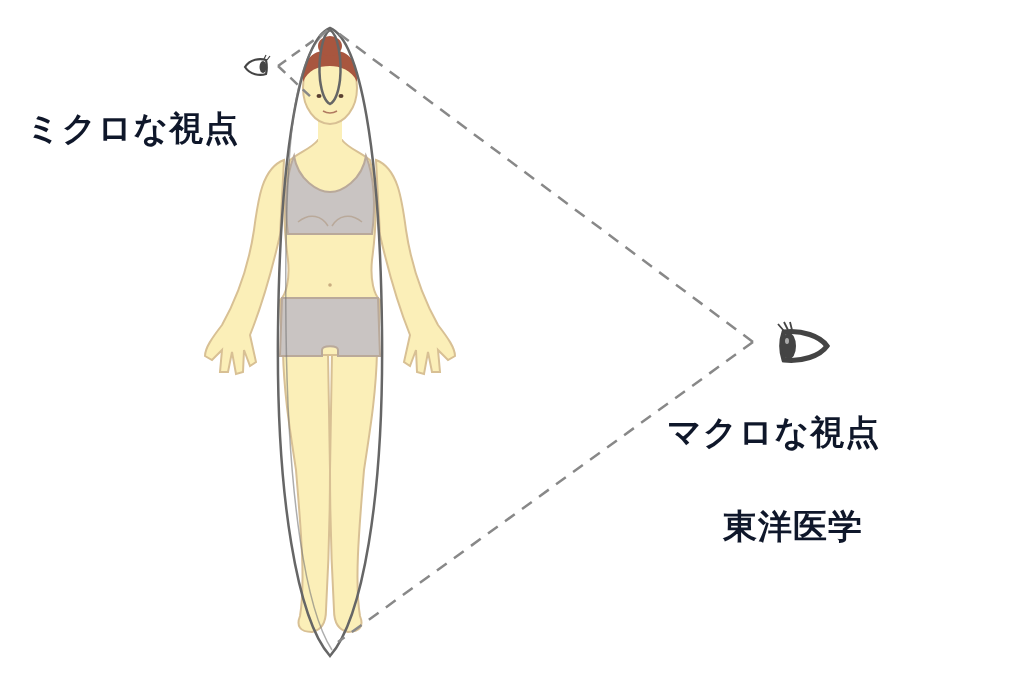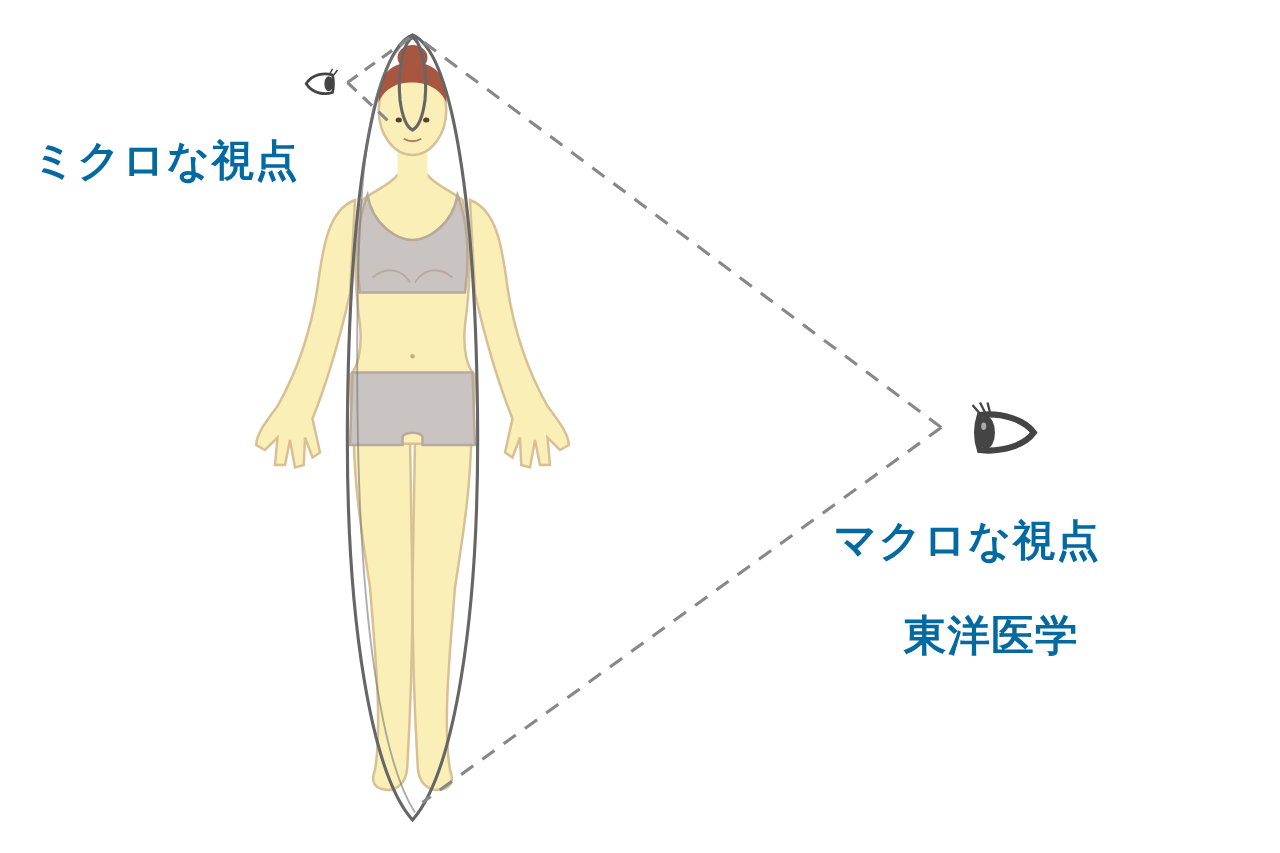--- a/index.html
+++ b/index.html
@@ -1,26 +1,26 @@
 <!DOCTYPE html>
 <html><head>
   <meta charset="utf-8">
   <style>
     html, body { margin: 0; padding: 0; background: #ffffff; }
     body { width: 1024px; height: 682px; position: relative; overflow: hidden;
            font-family: "DejaVu Sans", "Liberation Sans", sans-serif; }
     .stage { position: absolute; left: 0; top: 0; width: 1024px; height: 682px; }
-    .label { position: absolute; color: #0369a1; font-weight: bold; white-space: nowrap;
+    .label { position: absolute; color: #0f172a; font-weight: bold; white-space: nowrap;
              font-family: "DejaVu Sans", sans-serif; letter-spacing: 1px; }
     .label-title { font-size: 34px; }
     .label-sub { font-size: 34px; }
     #micro-title { left: 26px; top: 106px; }
     #micro-sub   { left: 68px; top: 184px; }
     #macro-title { left: 667px; top: 410px; }
-    #macro-sub   { left: 723px; top: 486px; }
+    #macro-sub   { left: 723px; top: 504px; }
   </style>
 </head>
 <body>
 
 <div class="stage">
   <svg width="1024" height="682" viewBox="0 0 1024 682" xmlns="http://www.w3.org/2000/svg">
 
     <g>
 
       <path d="M284,160 C262,168 258,200 254,230 C248,270 236,300 222,325 C212,338 205,348 205,356 L212,360 L222,350 L220,372 L228,372 L232,352 L236,374 L243,372 L244,350 L250,366 L256,362 L250,335 C262,305 272,270 280,235 Z" fill="#fbefb8" stroke="#d8c094" stroke-width="2"></path>

